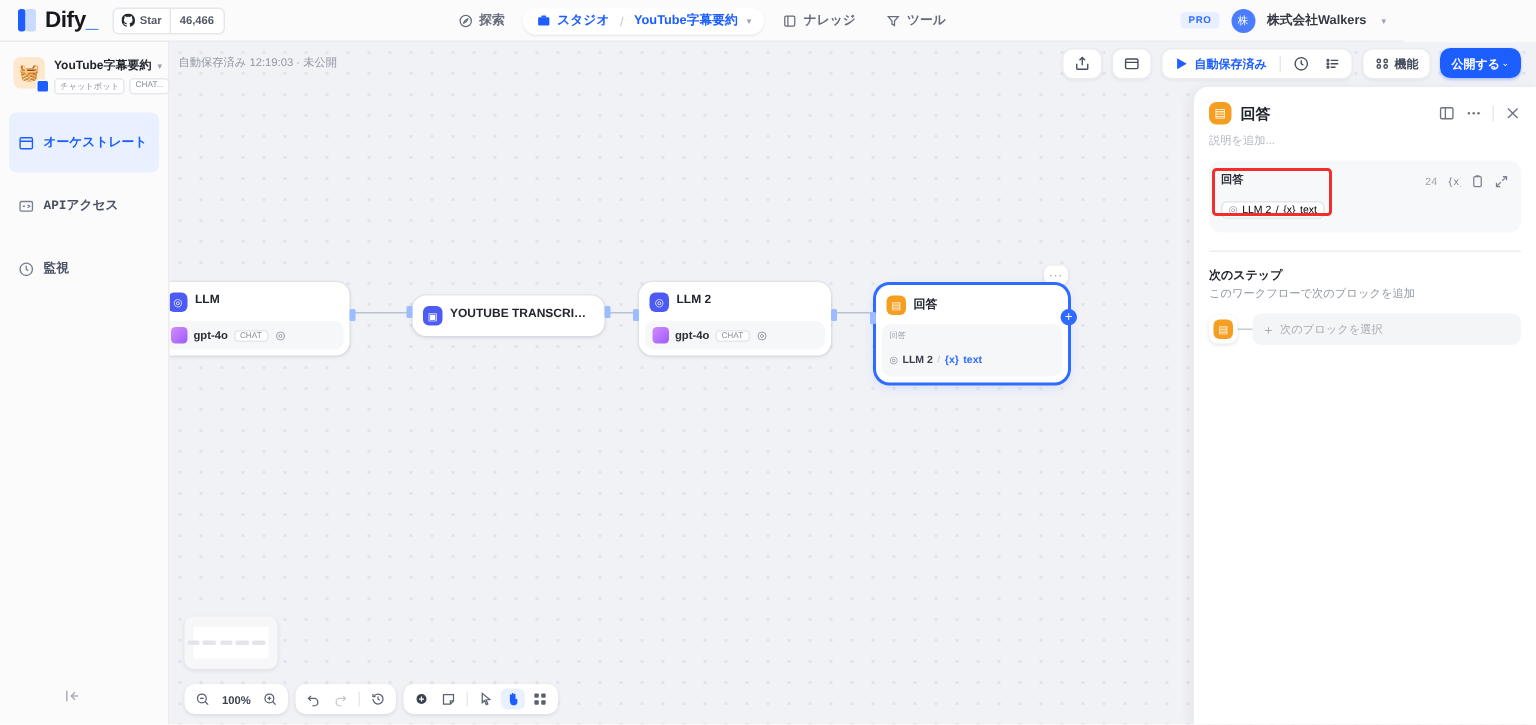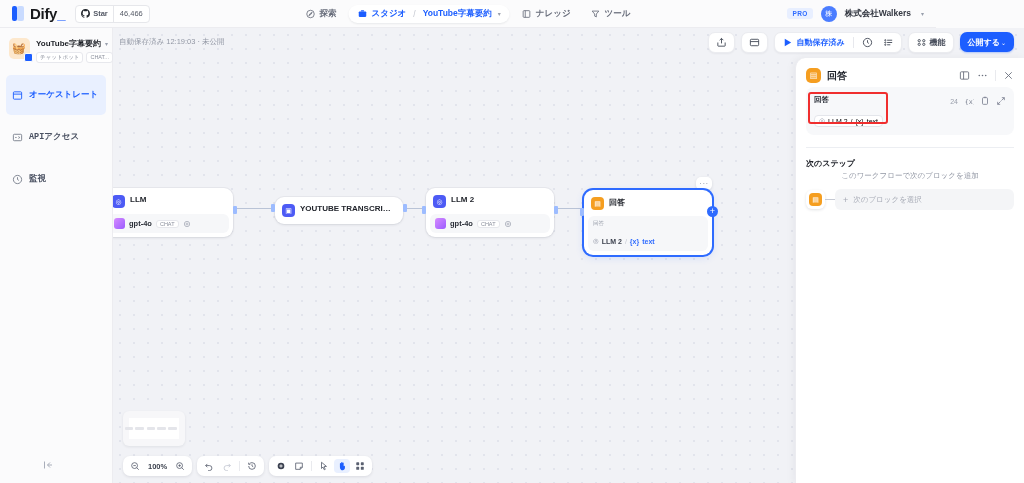--- a/index.html
+++ b/index.html
@@ -26,21 +26,21 @@
 
   .star-pill {
     margin-left: 10px; height: 18px; display: flex; align-items: center;
     border: 1px solid #e6e7eb; border-radius: 4px; background: #fff; overflow: hidden;
   }
   .star-left { display: flex; align-items: center; gap: 3px; padding: 0 5px; height: 100%; }
   .star-left svg { width: 9px; height: 9px; }
   .star-label { font-size: 7.5px; color: #555a66; font-weight: 600; }
   .star-count {
     padding: 0 6px; height: 100%; display: flex; align-items: center;
-    border-left: 1px solid #e6e7eb; font-size: 7.5px; color: #555a66; font-weight: 400;
+    border-left: 1px solid #e6e7eb; font-size: 7.5px; color: #555a66; font-weight: 700;
   }
 
   .nav-center {
     position: absolute; left: 50%; transform: translateX(-50%);
     display: flex; align-items: center; gap: 4px;
   }
   .nav-item {
     display: flex; align-items: center; gap: 4px;
     padding: 3px 8px; border-radius: 10px; cursor: pointer;
   }
@@ -254,21 +254,21 @@
     padding: 1px 4px; font-size: 7px;
   }
   .ans-card-right { display: flex; align-items: center; gap: 6px; padding-top: 1px; }
   .char-count { font-size: 7px; color: #9ba0ac; }
   .ans-card-right svg { width: 10px; height: 10px; cursor: pointer; }
   .hl-box {
     position: absolute; border: 2px solid #f02e2e; border-radius: 3px; pointer-events: none;
   }
   .panel-divider { height: 1px; background: #eceef2; margin: 12px 10px 0 10px; }
   .next-title { font-size: 8px; font-weight: 700; color: #22252c; padding: 10px 10px 2px 10px; }
-  .next-sub { font-size: 7.5px; color: #9297a4; padding: 0 10px 8px 10px; text-align: center; }
+  .next-sub { font-size: 7.5px; color: #9297a4; padding: 0 10px 8px 10px; }
   .next-row { display: flex; align-items: center; padding: 0 10px; gap: 0; }
   .next-ico-wrap {
     width: 19px; height: 19px; border-radius: 6px; background: #fff;
     box-shadow: 0 1px 3px rgba(16,24,40,.12); display: flex; align-items: center;
     justify-content: center; flex: none;
   }
   .next-ico {
     width: 13px; height: 13px; border-radius: 4px; background: #f59e20;
     display: flex; align-items: center; justify-content: center; color: #fff; font-size: 7px;
   }
@@ -625,20 +625,21 @@
             <circle cx="12" cy="12" r="1.8"></circle>
             <circle cx="19" cy="12" r="1.8"></circle>
           </svg>
         <span class="vsep"></span>
         <svg viewBox="0 0 24 24" fill="none" stroke="#6d7380" stroke-width="2">
             <line x1="5" y1="5" x2="19" y2="19"></line>
             <line x1="19" y1="5" x2="5" y2="19"></line>
           </svg>
       </div>
     </div>
+    <div class="panel-desc">説明を追加...</div>
 
     <div class="panel-sec">
       <div class="ans-card">
         <div class="ans-card-row">
           <div class="ans-card-left">
             <div class="ans-card-title">回答</div>
             <span class="ans-chip">
               <span class="ico" style="color:#8b90a0;">◎</span>
               <span class="src">LLM 2</span>
               <span class="sep">/</span>

